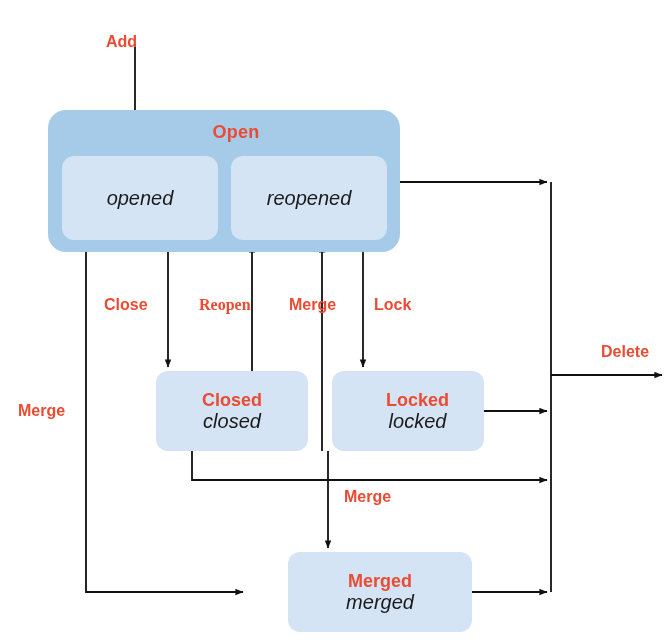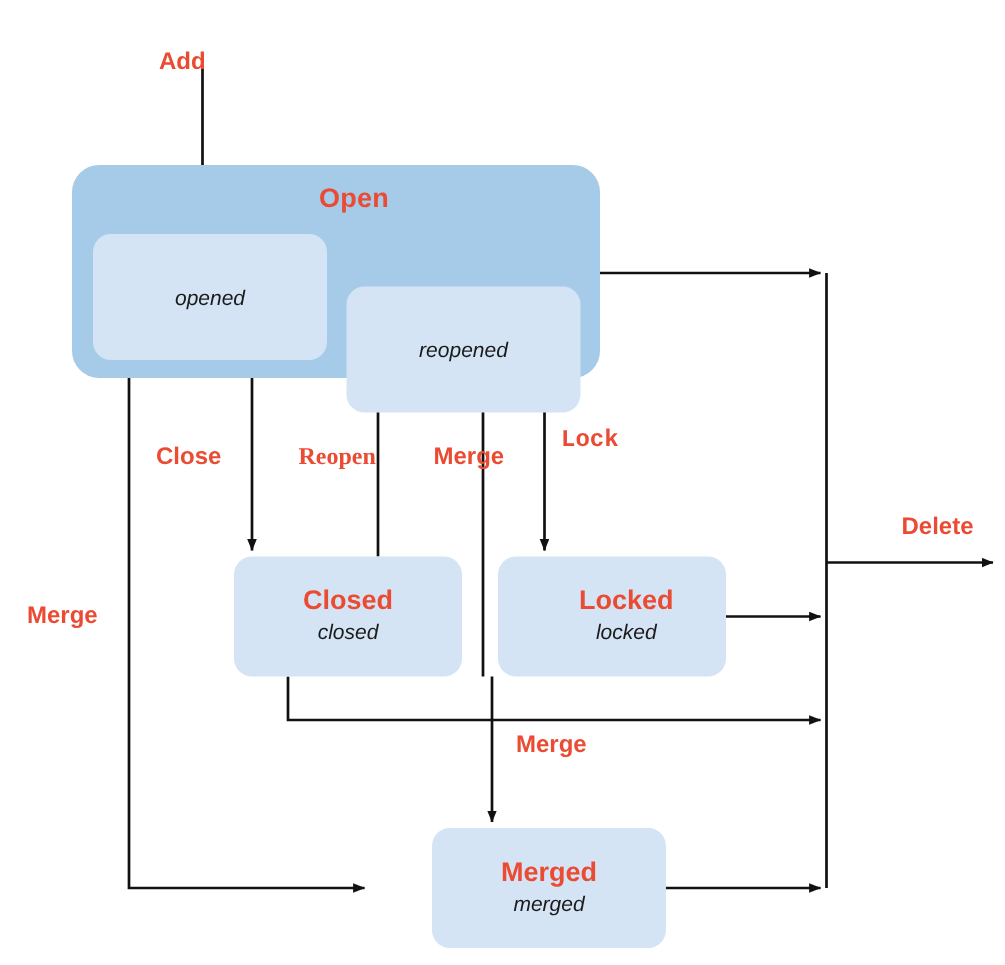--- a/index.html
+++ b/index.html
@@ -58,21 +58,21 @@
   }
   .state-name {
     color: #ea4b32;
     font-weight: bold;
     font-size: 18px;
     line-height: 21px;
   }
   .state-event {
     color: #1a1a1a;
     font-style: italic;
-    font-size: 14px;
+    font-size: 20px;
     line-height: 21px;
   }
   .edge-label {
     position: absolute;
     color: #ea4b32;
     font-weight: bold;
     font-size: 16px;
     white-space: nowrap;
   }
 </style>
@@ -119,48 +119,48 @@
   </svg>
 
   <div class="node group-open" style="left:48px; top:110px; width:352px; height:142px;">
     <span class="group-title">Open</span>
   </div>
 
   <div class="node inner-state" style="left:62px; top:156px; width:156px; height:84px;">
     <span class="state-event">opened</span>
   </div>
 
-  <div class="node inner-state" style="left:231px; top:156px; width:156px; height:84px;margin-top:35px;">
+  <div class="node inner-state" style="left:231px; top:156px; width:156px; height:84px;">
     <span class="state-event">reopened</span>
   </div>
 
   <div class="node state-box" style="left:116px; top:371px; width:152px; height:80px;">
     <span class="state-name">Closed</span>
     <span class="state-event">closed</span>
   </div>
 
   <div class="node state-box" style="left:292px; top:371px; width:152px; height:80px;padding-left:19px;">
     <span class="state-name">Locked</span>
     <span class="state-event">locked</span>
   </div>
 
-  <div class="node state-box" style="left:248px; top:552px; width:156px; height:80px;">
+  <div class="node state-box" style="left:248px; top:552px; width:184px; height:80px;">
     <span class="state-name">Merged</span>
     <span class="state-event">merged</span>
   </div>
 
   <div class="edge-label" style="left:96px; top:33px;margin-left:10px;">Add</div>
 
   <div class="edge-label" style="left:104px; top:296px;">Close</div>
 
   <div class="edge-label" style="left:199px; top:296px;font-family:Liberation Serif, serif;">Reopen</div>
 
   <div class="edge-label" style="left:289px; top:296px;">Merge</div>
 
-  <div class="edge-label" style="left:374px; top:284px;font-family:Liberation Mono, monospace;">Lock</div>
+  <div class="edge-label" style="left:374px; top:296px;">Lock</div>
 
   <div class="edge-label" style="left:18px; top:402px;">Merge</div>
 
   <div class="edge-label" style="left:344px; top:488px;">Merge</div>
 
   <div class="edge-label" style="left:601px; top:343px;">Delete</div>
 
 </div>
 
 </body></html>

